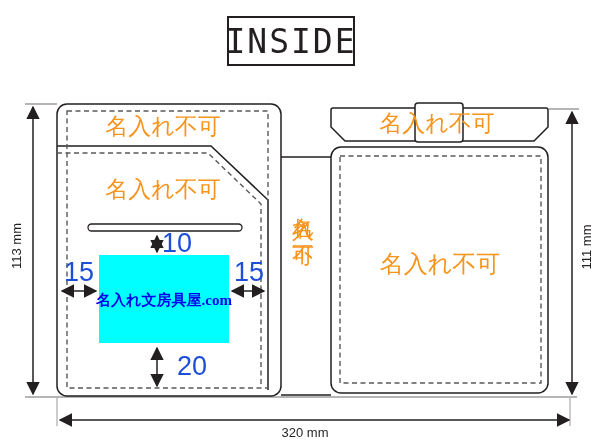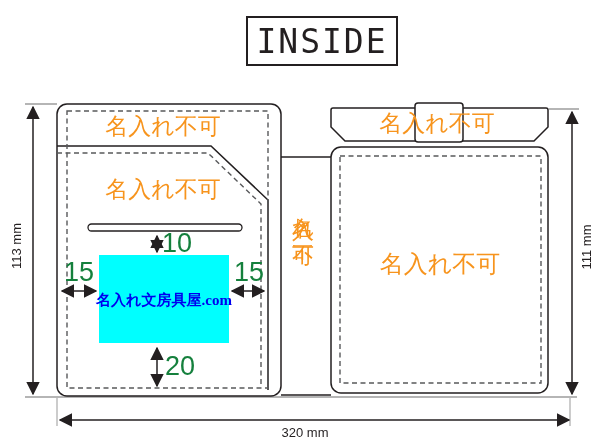--- a/index.html
+++ b/index.html
@@ -3,32 +3,32 @@
 <meta charset="utf-8">
 <style>
   html,body{margin:0;padding:0;background:#ffffff;}
   #stage{
     position:relative;width:600px;height:442px;background:#ffffff;overflow:hidden;
     font-family:"Liberation Sans",sans-serif;color:#231f20;
   }
   #diagram-svg{position:absolute;left:0;top:0;}
   .txt{position:absolute;transform:translate(-50%,-50%);white-space:nowrap;line-height:1;}
   .title-box{
-    position:absolute;left:246px;top:16px;width:152px;height:50px;
+    position:absolute;left:227px;top:16px;width:128px;height:50px;
     border:2px solid #231f20;display:flex;align-items:center;justify-content:center;
     font-family:"DejaVu Sans Mono",monospace;font-size:33px;font-weight:500;
     letter-spacing:2px;color:#231f20;background:#fff;box-sizing:border-box;
   }
   .warn{color:#f7941d;font-size:23px;}
   .warn-vert{
     position:absolute;left:303px;top:200px;transform:translateX(-50%);
     writing-mode:vertical-rl;text-orientation:upright;color:#f7941d;
     font-size:22px;line-height:1;letter-spacing:1px;white-space:nowrap;
   }
-  .dimnum{font-size:27px;color:#15803d;}
+  .dimnum{font-size:27px;color:#1d4ed8;}
   .dimsmall{font-size:13px;color:#231f20;}
   .rot270{transform:translate(-50%,-50%) rotate(-90deg);}
   .logo-text{
     position:absolute;left:164px;top:300px;transform:translate(-50%,-50%);
     color:#0000ee;font-size:15px;font-weight:bold;letter-spacing:0px;white-space:nowrap;font-family:Liberation Serif, serif;
   }
 </style>
 </head>
 <body>
 
@@ -91,18 +91,18 @@
   <div class="txt warn" style="left:163px;top:189px;">名入れ不可</div>
   <div class="warn-vert">名入れ不可</div>
   <div class="txt warn" style="left:437px;top:123px;">名入れ不可</div>
   <div class="txt warn" style="left:440px;top:264px;font-size:24px;">名入れ不可</div>
 
   <div class="logo-text">名入れ文房具屋.com</div>
 
   <div class="txt dimnum" style="left:177px;top:243px;">10</div>
   <div class="txt dimnum" style="left:79px;top:272px;">15</div>
   <div class="txt dimnum" style="left:249px;top:272px;">15</div>
-  <div class="txt dimnum" style="left:180px;top:366px;">20</div>
+  <div class="txt dimnum" style="left:192px;top:366px;">20</div>
   <div class="txt dimsmall rot270" style="left:16px;top:246px;">113 mm</div>
   <div class="txt dimsmall rot270" style="left:586px;top:247px;">111 mm</div>
   <div class="txt dimsmall" style="left:305px;top:432px;">320 mm</div>
 
 </div>
 
 </body></html>

